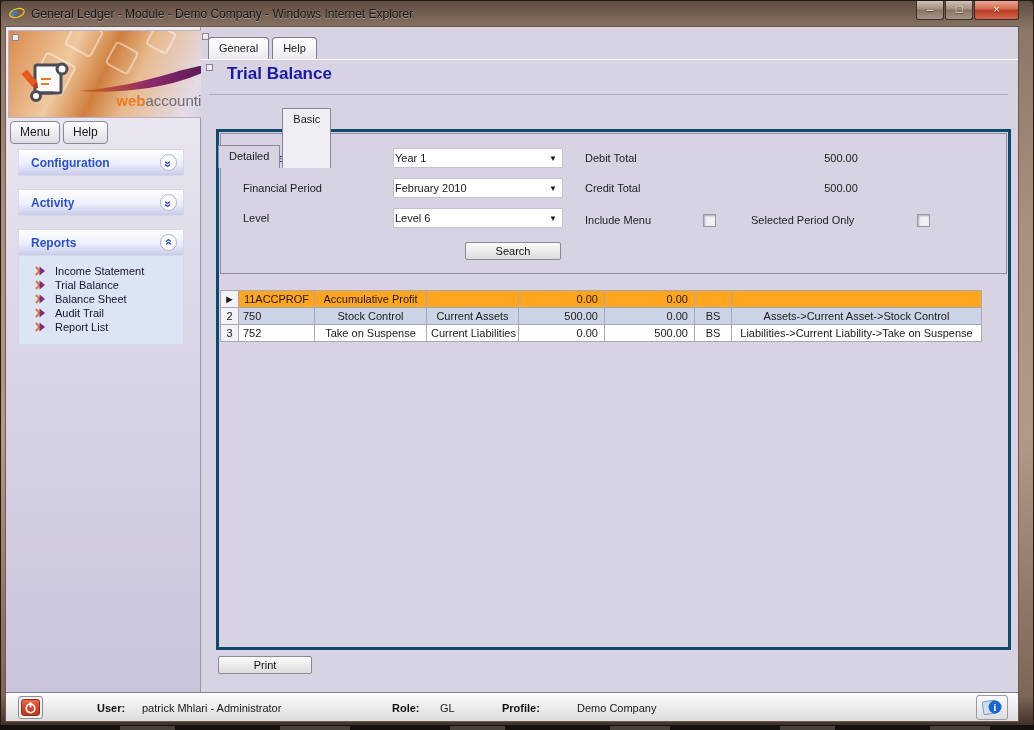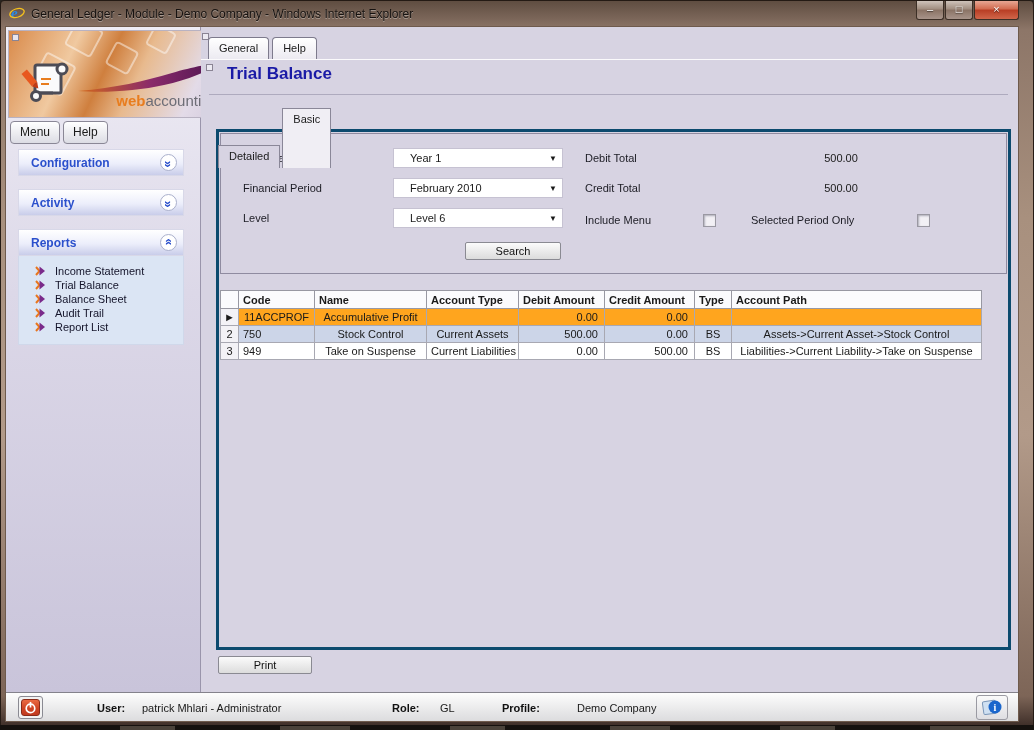--- a/index.html
+++ b/index.html
@@ -109,21 +109,21 @@
   .subtab { padding:4px 10px 5px; font-size:11px; border:1px solid #8a8798; border-bottom:none; cursor:default; }
   .subtab.active { background:#d7d3e2; height:23px;margin-top:37px; }
   .subtab.inactive { background:#f0eef4; margin-left:2px; }
 
   .tabpage { position:absolute; left:15px; top:102px; right:7px; height:521px; border:3px solid #0c4a6e; }
 
   .form-panel { position:absolute; left:1px; top:1px; right:1px; height:141px; border:1px solid #8f8ba0; }
   .f-label { position:absolute; color:#1c1c24; }
   .selectbox {
     position:absolute; width:170px; height:20px; background:#fff; border:1px solid #c6c2d2;
-    padding:3px 18px 0 16px; cursor:default;
+    padding:3px 18px 0 1px; cursor:default;
   }
   .selectbox .arrow { position:absolute; right:5px; top:5px; font-size:8px; color:#1a1a1a; }
   .totval { position:absolute; width:90px; text-align:center; }
   .cb {
     position:absolute; width:13px; height:13px; background:#f2f0f5; border:1px solid #9a98a2;
     box-shadow: inset 1px 1px 2px rgba(90,90,110,0.45); cursor:pointer;
   }
   .btn {
     position:absolute; height:18px; text-align:center; font-size:11px; line-height:16px;
     background:linear-gradient(180deg,#fbfbfb,#dcdcdc); border:1px solid #8a8a92; border-radius:2px;
@@ -359,30 +359,20 @@
                 <col style="width:18px">
                   <col style="width:76px">
                   <col style="width:112px">
                   <col style="width:92px">
                 <col style="width:86px">
                   <col style="width:90px">
                   <col style="width:37px">
                   <col>
               </colgroup>
               <tbody>
-                  <tr>
-                <th></th>
-                <th>Code</th>
-                <th>Name</th>
-                <th>Account Type</th>
-                <th>Debit Amount</th>
-                <th>Credit Amount</th>
-                <th>Type</th>
-                <th>Account Path</th>
-              </tr>
               <tr class="sel">
                 <td class="num">►</td>
                 <td class="c">11ACCPROF</td>
                 <td class="c">Accumulative Profit</td>
                 <td class="c"></td>
                 <td class="r">0.00</td>
                 <td class="r">0.00</td>
                 <td class="c"></td>
                 <td class="c"></td>
               </tr>
@@ -391,21 +381,21 @@
                 <td>750</td>
                 <td class="c">Stock Control</td>
                 <td class="c">Current Assets</td>
                 <td class="r">500.00</td>
                 <td class="r">0.00</td>
                 <td class="c">BS</td>
                 <td class="c">Assets-&gt;Current Asset-&gt;Stock Control</td>
               </tr>
               <tr>
                 <td class="num">3</td>
-                <td>949</td>
+                <td>752</td>
                 <td class="c">Take on Suspense</td>
                 <td class="c">Current Liabilities</td>
                 <td class="r">0.00</td>
                 <td class="r">500.00</td>
                 <td class="c">BS</td>
                 <td class="c">Liabilities-&gt;Current Liability-&gt;Take on Suspense</td>
               </tr>
             </tbody>
               </table>
           </div>

